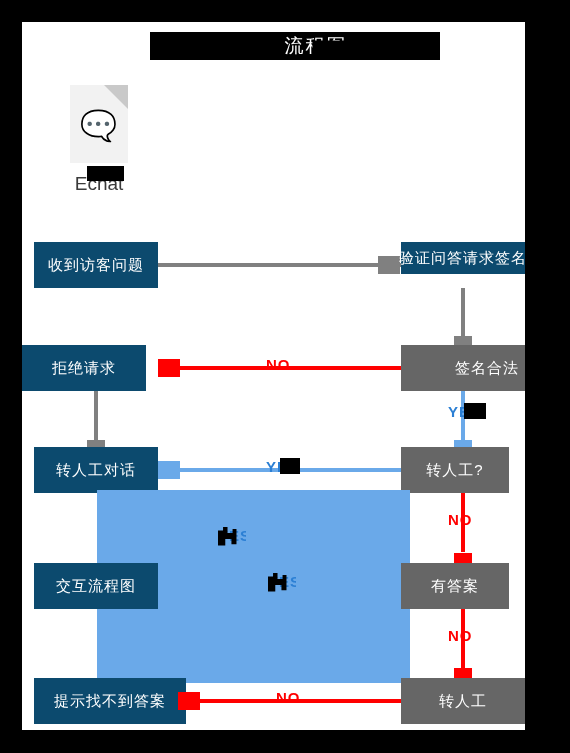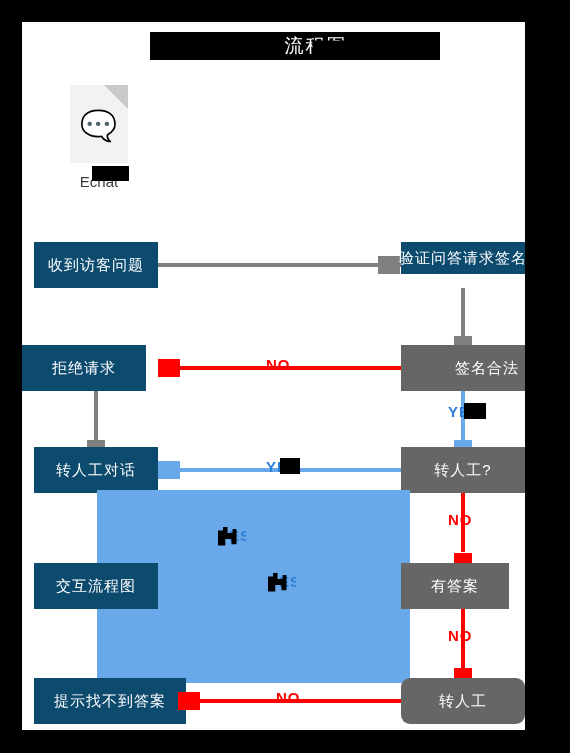--- a/index.html
+++ b/index.html
@@ -100,21 +100,21 @@
     border: 2px solid #cfcfcf;
     border-radius: 50%;
     box-sizing: border-box;
     clip-path: polygon(0 0, 100% 0, 100% 22%, 72% 22%, 72% 0,
                        100% 0, 100% 100%, 78% 100%, 78% 78%,
                        22% 78%, 22% 100%, 0 100%);
   }
   .lane-label {
     position: relative;
     margin-top: 10px;
-    font-size: 15px;
+    font-size: 19px;
     color: #3a3a3a;
     white-space: nowrap;
     display: inline-block;
   }
   .redact {
     position: absolute;
     background: #000000;
   }
 
   
@@ -239,21 +239,21 @@
   <div class="edge-label l-blue" style="left:426px; top:381px;">YES</div>
   <span class="redact" style="left:442px; top:381px; width:22px; height:16px;"></span>
 
   <div class="node light" style="left:12px; top:425px; width:124px; height:46px;">
     <span>转人工对话</span>
   </div>
   <div class="hline c-blue" style="left:140px; top:446px; width:240px;"></div>
   <div class="marker m-blue" style="left:136px; top:439px; width:22px; height:18px;"></div>
   <div class="edge-label l-blue" style="left:244px; top:436px;">YES</div>
   <span class="redact" style="left:258px; top:436px; width:20px; height:16px;"></span>
-  <div class="node dark" style="left:379px; top:425px; width:124px; height:46px;">
+  <div class="node dark" style="left:379px; top:425px; width:108px; height:46px;">
     <span>转人工?</span>
   </div>
 
   <div id="selection-overlay"></div>
 
   <div class="obscured-label" style="left:196px; top:505px; width:28px; height:20px;">
     <span>YES</span>
     <span class="mask"></span>
   </div>
 
@@ -276,17 +276,17 @@
   <div class="vline c-red" style="left:439px; top:587px; height:59px;"></div>
   <div class="marker m-red" style="left:432px; top:646px; width:18px; height:22px;"></div>
   <div class="edge-label l-red" style="left:426px; top:605px;">NO</div>
 
   <div class="node light" style="left:12px; top:656px; width:152px; height:46px;">
     <span>提示找不到答案</span>
   </div>
   <div class="hline c-red" style="left:160px; top:677px; width:220px;"></div>
   <div class="marker m-red" style="left:156px; top:670px; width:22px; height:18px;"></div>
   <div class="edge-label l-red" style="left:254px; top:667px;">NO</div>
-  <div class="node dark" style="left:379px; top:656px; width:124px; height:46px;border-radius:9px;">
+  <div class="node dark" style="left:379px; top:656px; width:124px; height:46px;">
     <span>转人工</span>
   </div>
 
 </div>
 
 </body></html>

